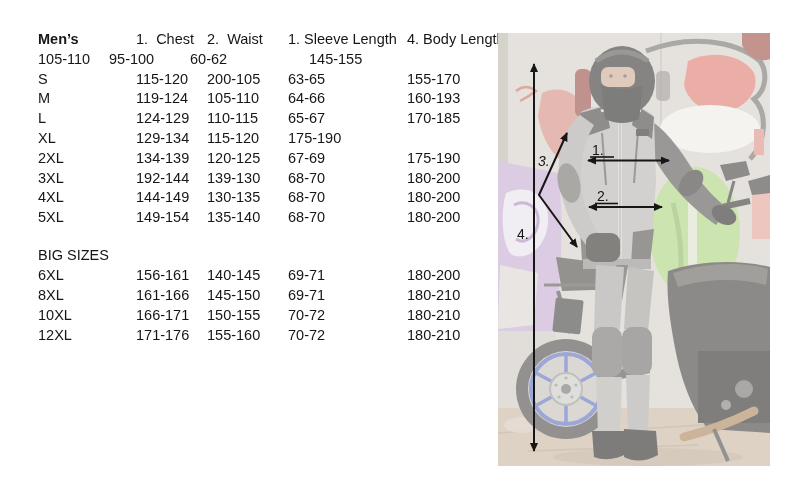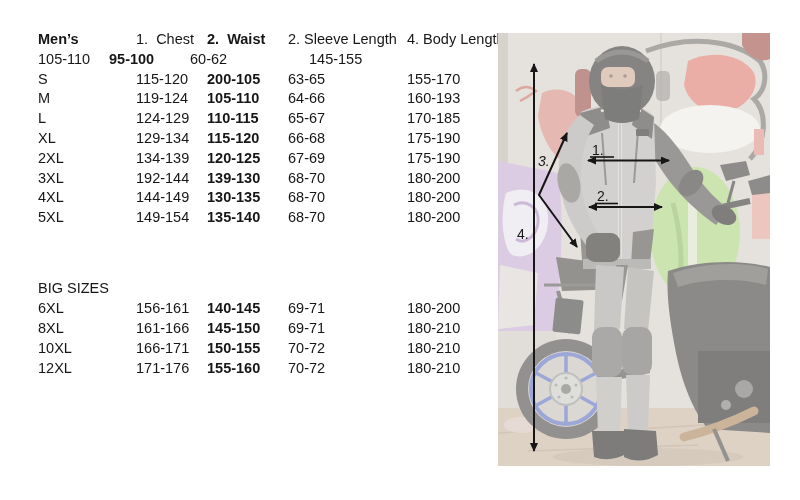--- a/index.html
+++ b/index.html
@@ -3,42 +3,42 @@
 <meta charset="utf-8">
 <style>
   html,body{margin:0;padding:0;background:#ffffff;width:800px;height:500px;overflow:hidden;
     font-family:"Liberation Sans",sans-serif;-webkit-font-smoothing:antialiased;}
   .canvas{position:relative;width:800px;height:500px;background:#fff;}
   
   .size-table{position:absolute;left:38px;top:30px;width:460px;color:#161616;font-size:14.5px;}
   .trow{display:flex;height:19.8px;line-height:19.8px;align-items:flex-start;}
   .trow .c0{width:98px;flex:none;}
   .trow .c1{width:71px;flex:none;}
-  .trow .c2{width:81px;flex:none;font-weight:bold;}
+  .trow .c2{width:81px;flex:none;}
   .trow .c3{width:119px;flex:none;}
   .trow .c4{flex:1;}
   .thead .c0{font-weight:bold;}
   .thead span{white-space:pre;}
   .spacer{height:18.4px;}
-  .section-label{height:19.8px;line-height:19.8px;margin-top:33px;}
+  .section-label{height:19.8px;line-height:19.8px;}
   
   .photo{position:absolute;left:498px;top:33px;width:272px;height:433px;}
   svg text{font-family:"Liberation Sans",sans-serif;}
 </style>
 </head>
 <body>
 
 <div class="canvas">
 
   <div class="size-table">
     <div class="trow thead">
       <span class="c0">Men’s</span>
       <span class="c1">1.  Chest</span>
       <span class="c2">2.  Waist</span>
-      <span class="c3">2. Sleeve Length</span>
+      <span class="c3">1. Sleeve Length</span>
       <span class="c4">4. Body Length</span>
     </div>
     <div id="rows-main">
         <div class="trow">
           <span class="c1">105-110</span>
           <span class="c2">95-100</span>
           <span class="c3">60-62</span>
           <span class="c4">145-155</span>
         </div>
         <div class="trow">
@@ -59,21 +59,20 @@
           <span class="c0">L</span>
           <span class="c1">124-129</span>
           <span class="c2">110-115</span>
           <span class="c3">65-67</span>
           <span class="c4">170-185</span>
         </div>
         <div class="trow">
           <span class="c0">XL</span>
           <span class="c1">129-134</span>
           <span class="c2">115-120</span>
-          <span class="c3">66-68</span>
           <span class="c4">175-190</span>
         </div>
         <div class="trow">
           <span class="c0">2XL</span>
           <span class="c1">134-139</span>
           <span class="c2">120-125</span>
           <span class="c3">67-69</span>
           <span class="c4">175-190</span>
         </div>
         <div class="trow">

